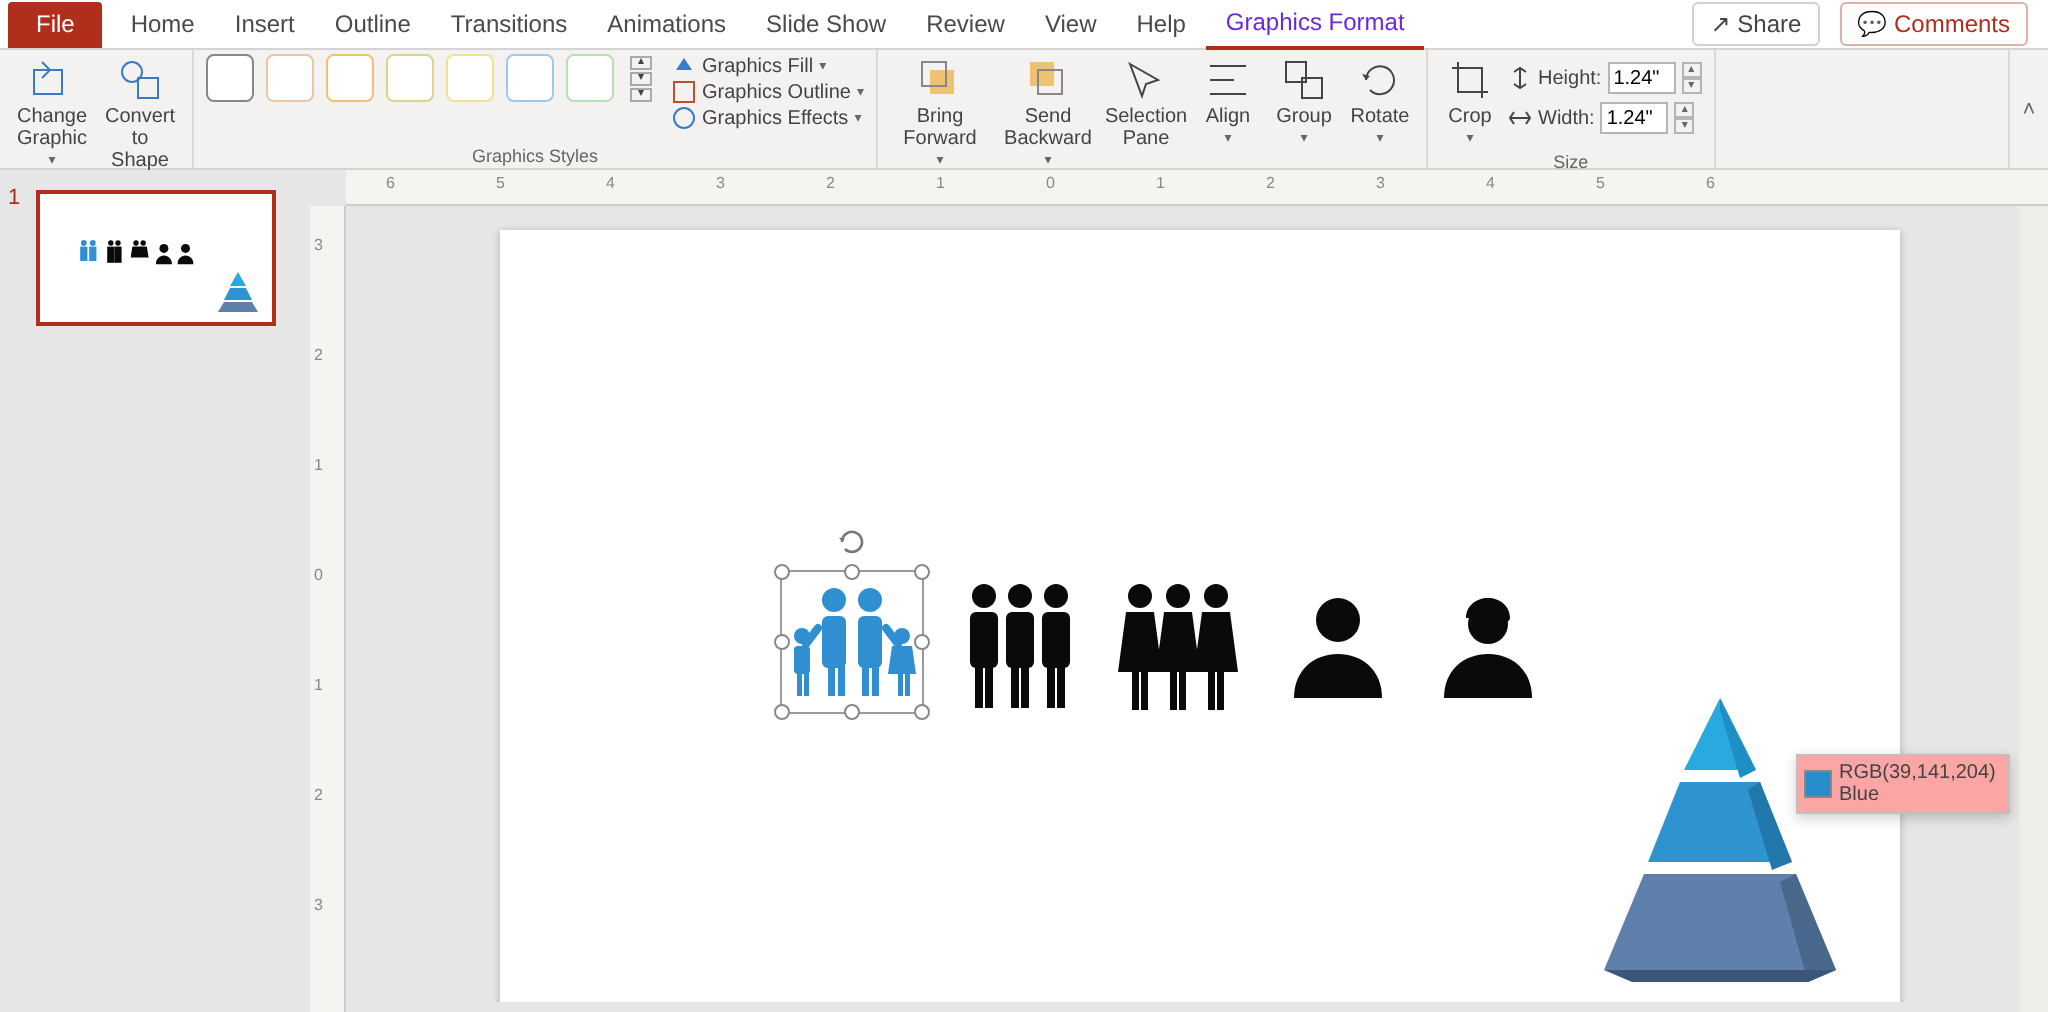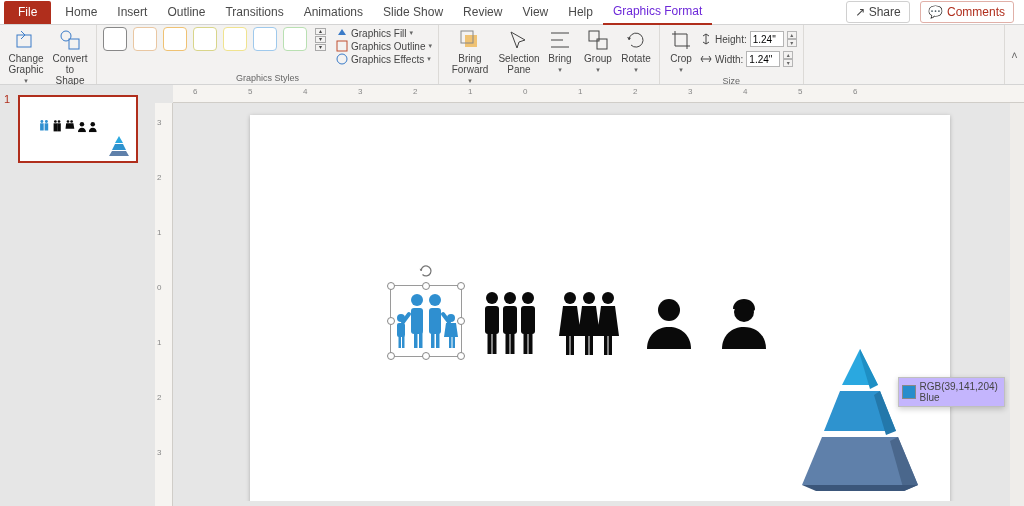--- a/index.html
+++ b/index.html
@@ -58,21 +58,21 @@
 .slide { width: 700px; height: 395px; background: #fff; box-shadow: 0 1px 4px rgba(0,0,0,.25); position:relative; margin-top: 5px; }
 
 
 .sel-box { position:absolute; border:1px solid #9a9a9a; }
 .handle { width:8px; height:8px; border:1px solid #888; background:#fff; border-radius:50%; position:absolute; }
 .rot { width:14px; height:14px; position:absolute; left:50%; top:-22px; transform:translateX(-50%); }
 .rot svg { width:14px; height:14px; }
 
 
 .people { position:absolute; }
-.color-tip { position:absolute; background:#c4b5fd; border:1px solid #bfbfbf; box-shadow:0 2px 6px rgba(0,0,0,.2); padding:3px 6px 3px 3px; display:flex; align-items:center; gap:4px; font-size:10px; }
+.color-tip { position:absolute; background:#fca5a5; border:1px solid #bfbfbf; box-shadow:0 2px 6px rgba(0,0,0,.2); padding:3px 6px 3px 3px; display:flex; align-items:center; gap:4px; font-size:10px; }
 .color-tip .sq { width:14px; height:14px; background:#278dcc; border:1px solid #888; }
 .color-tip .lbls { display:flex; flex-direction:column; line-height:11px; }
 
 .scrollbar-v { position:absolute; right:0; top:18px; bottom:0; width:14px; background:#efedea; }
 </style>
 </head>
 <body>
 
 <div class="tabstrip">
   <div class="tab file">File</div>
@@ -168,37 +168,47 @@
       <div class="bigbtn wide">
           <span class="ico">
             <svg width="22" height="22">
               <rect x="6" y="6" width="12" height="12" fill="#efc273"></rect>
               <rect x="2" y="2" width="12" height="12" fill="none" stroke="#888"></rect>
             </svg>
           </span>
           <span>Bring Forward</span>
           <span class="caret">▾</span>
         </div>
+      <div class="bigbtn wide">
+          <span class="ico">
+            <svg width="22" height="22">
+              <rect x="2" y="2" width="12" height="12" fill="#efc273"></rect>
+              <rect x="6" y="6" width="12" height="12" fill="none" stroke="#888"></rect>
+            </svg>
+          </span>
+          <span>Send Backward</span>
+          <span class="caret">▾</span>
+        </div>
       <div class="bigbtn">
           <span class="ico">
             <svg width="22" height="22">
               <path d="M3 3l14 8-6 2-2 6z" fill="none" stroke="#444"></path>
             </svg>
           </span>
           <span>Selection Pane</span>
         </div>
       <div class="bigbtn" style="width:34px">
           <span class="ico">
             <svg width="22" height="22">
               <line x1="2" y1="4" x2="20" y2="4" stroke="#444"></line>
               <line x1="2" y1="11" x2="14" y2="11" stroke="#444"></line>
               <line x1="2" y1="18" x2="20" y2="18" stroke="#444"></line>
             </svg>
           </span>
-          <span>Bring</span>
+          <span>Align</span>
           <span class="caret">▾</span>
         </div>
       <div class="bigbtn" style="width:34px">
           <span class="ico">
             <svg width="22" height="22">
               <rect x="2" y="2" width="10" height="10" fill="none" stroke="#444"></rect>
               <rect x="10" y="10" width="10" height="10" fill="none" stroke="#444"></rect>
             </svg>
           </span>
           <span>Group</span>

